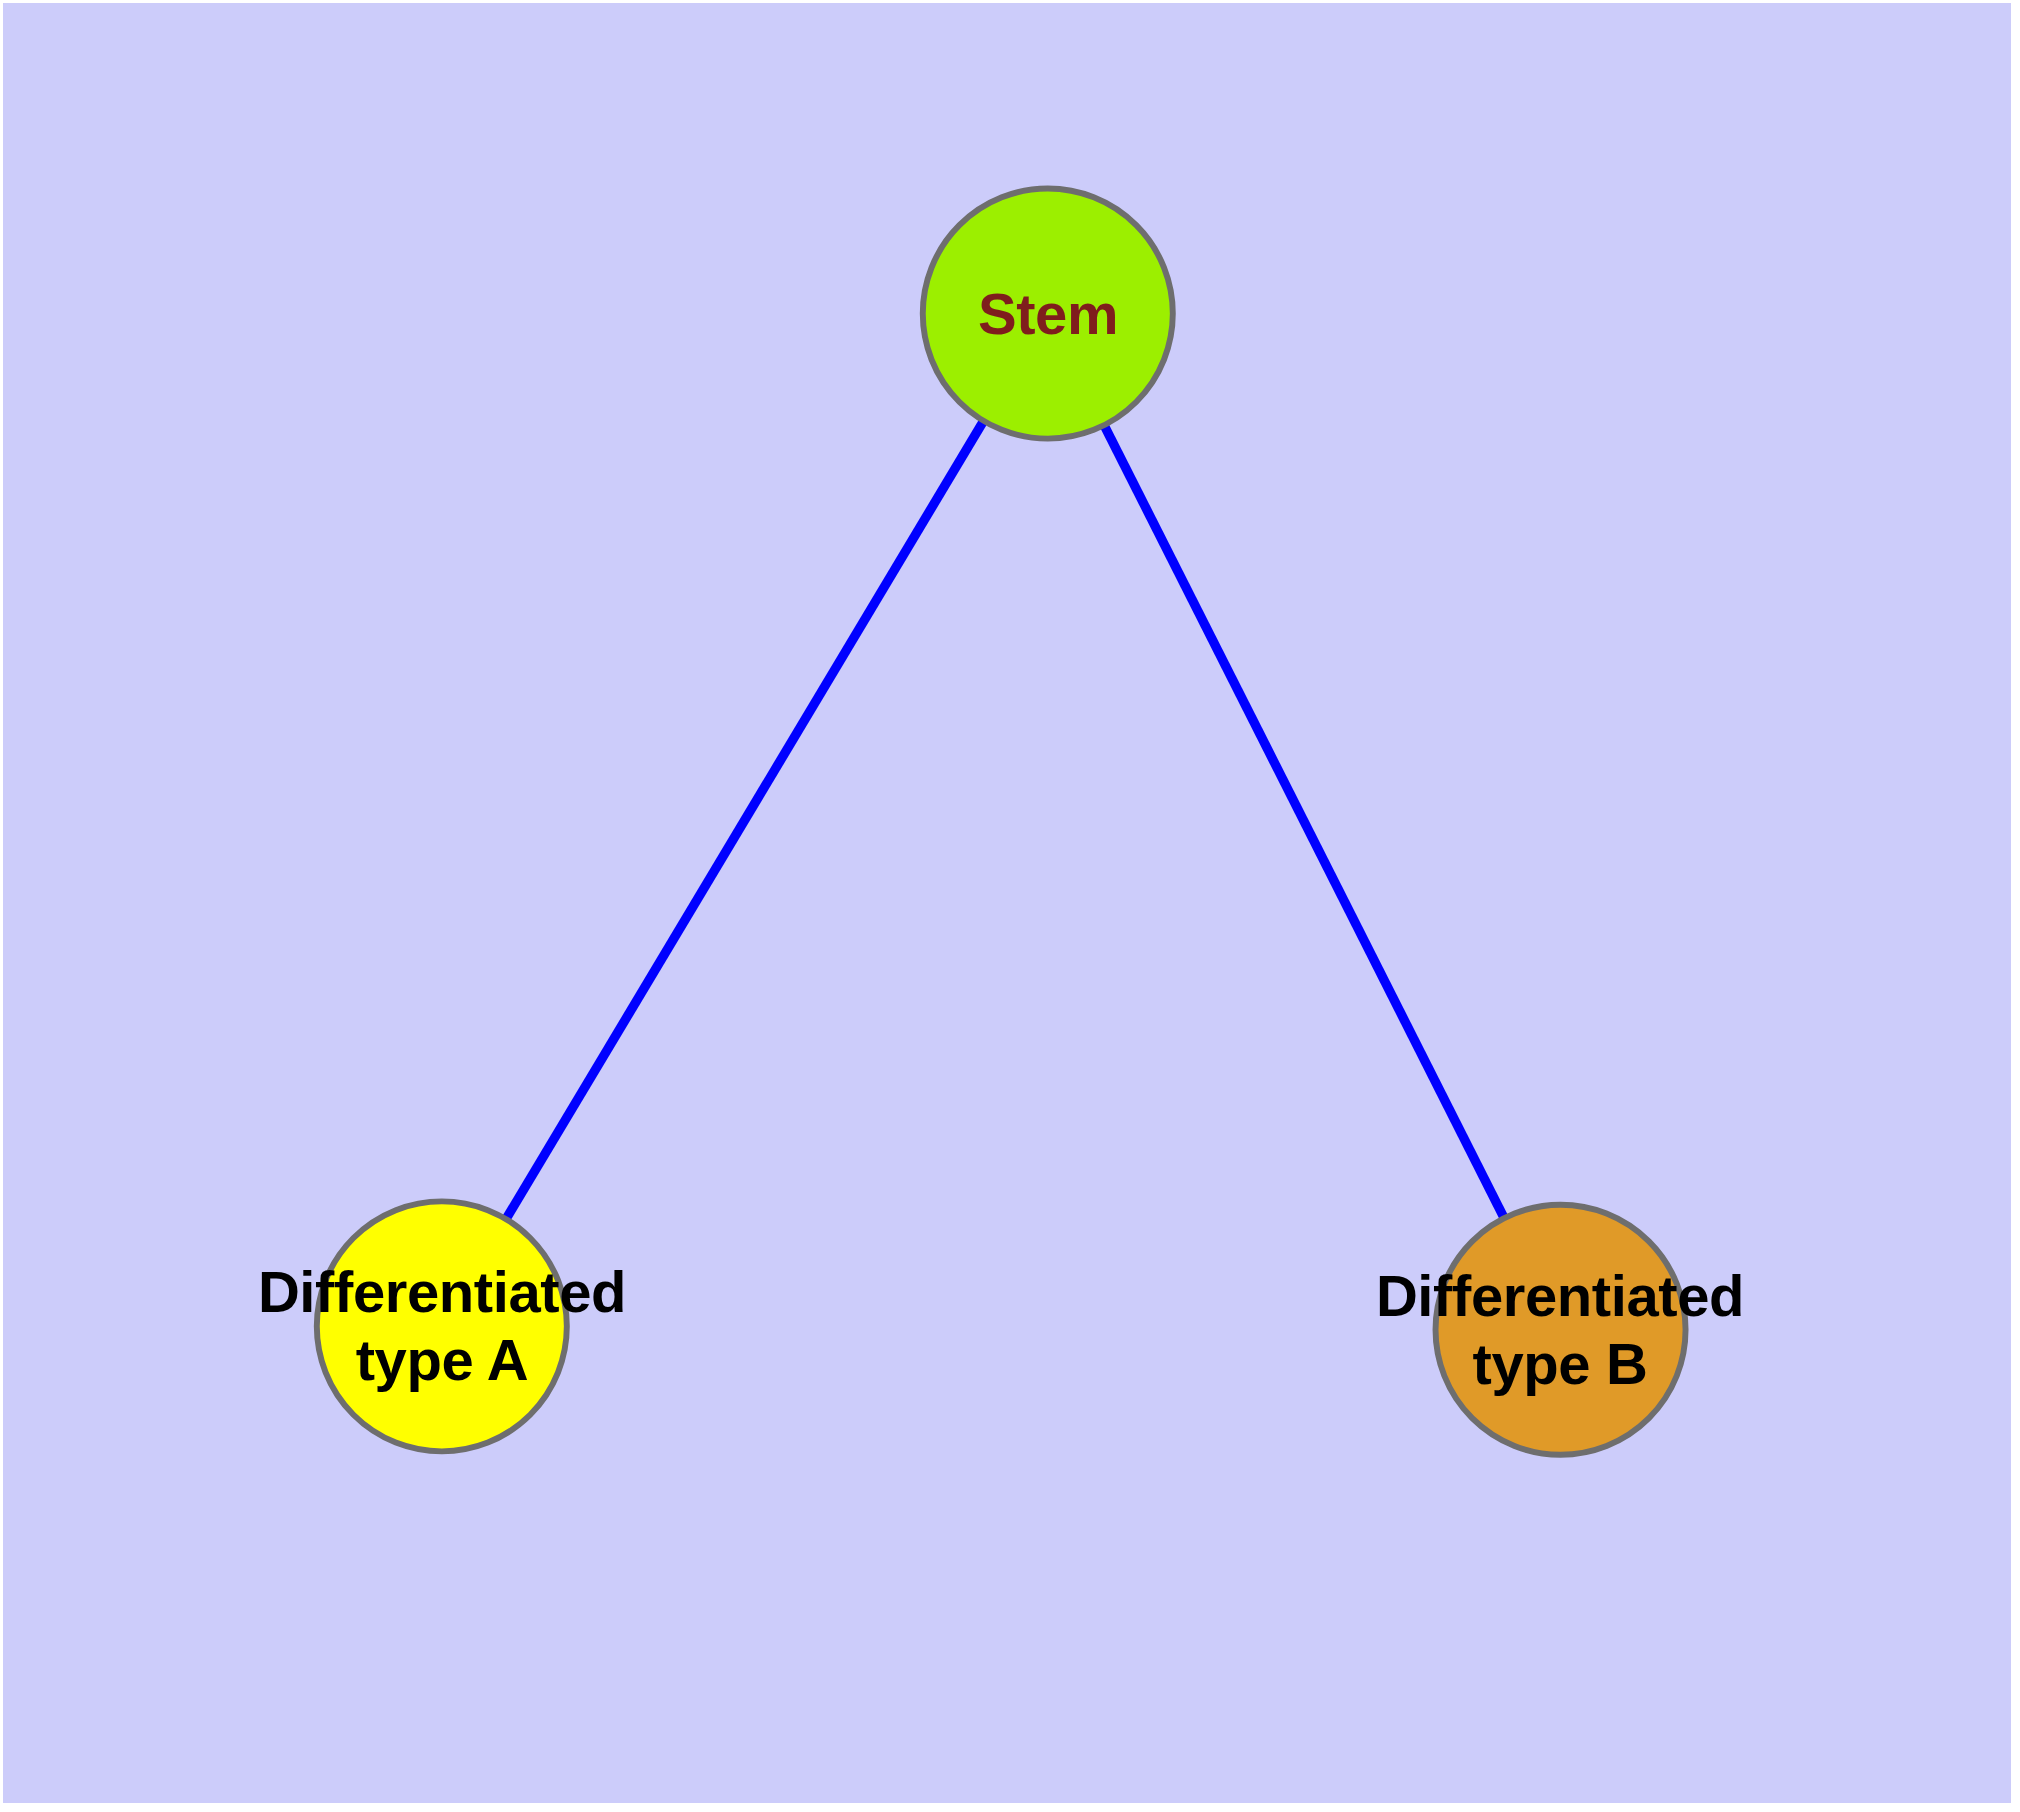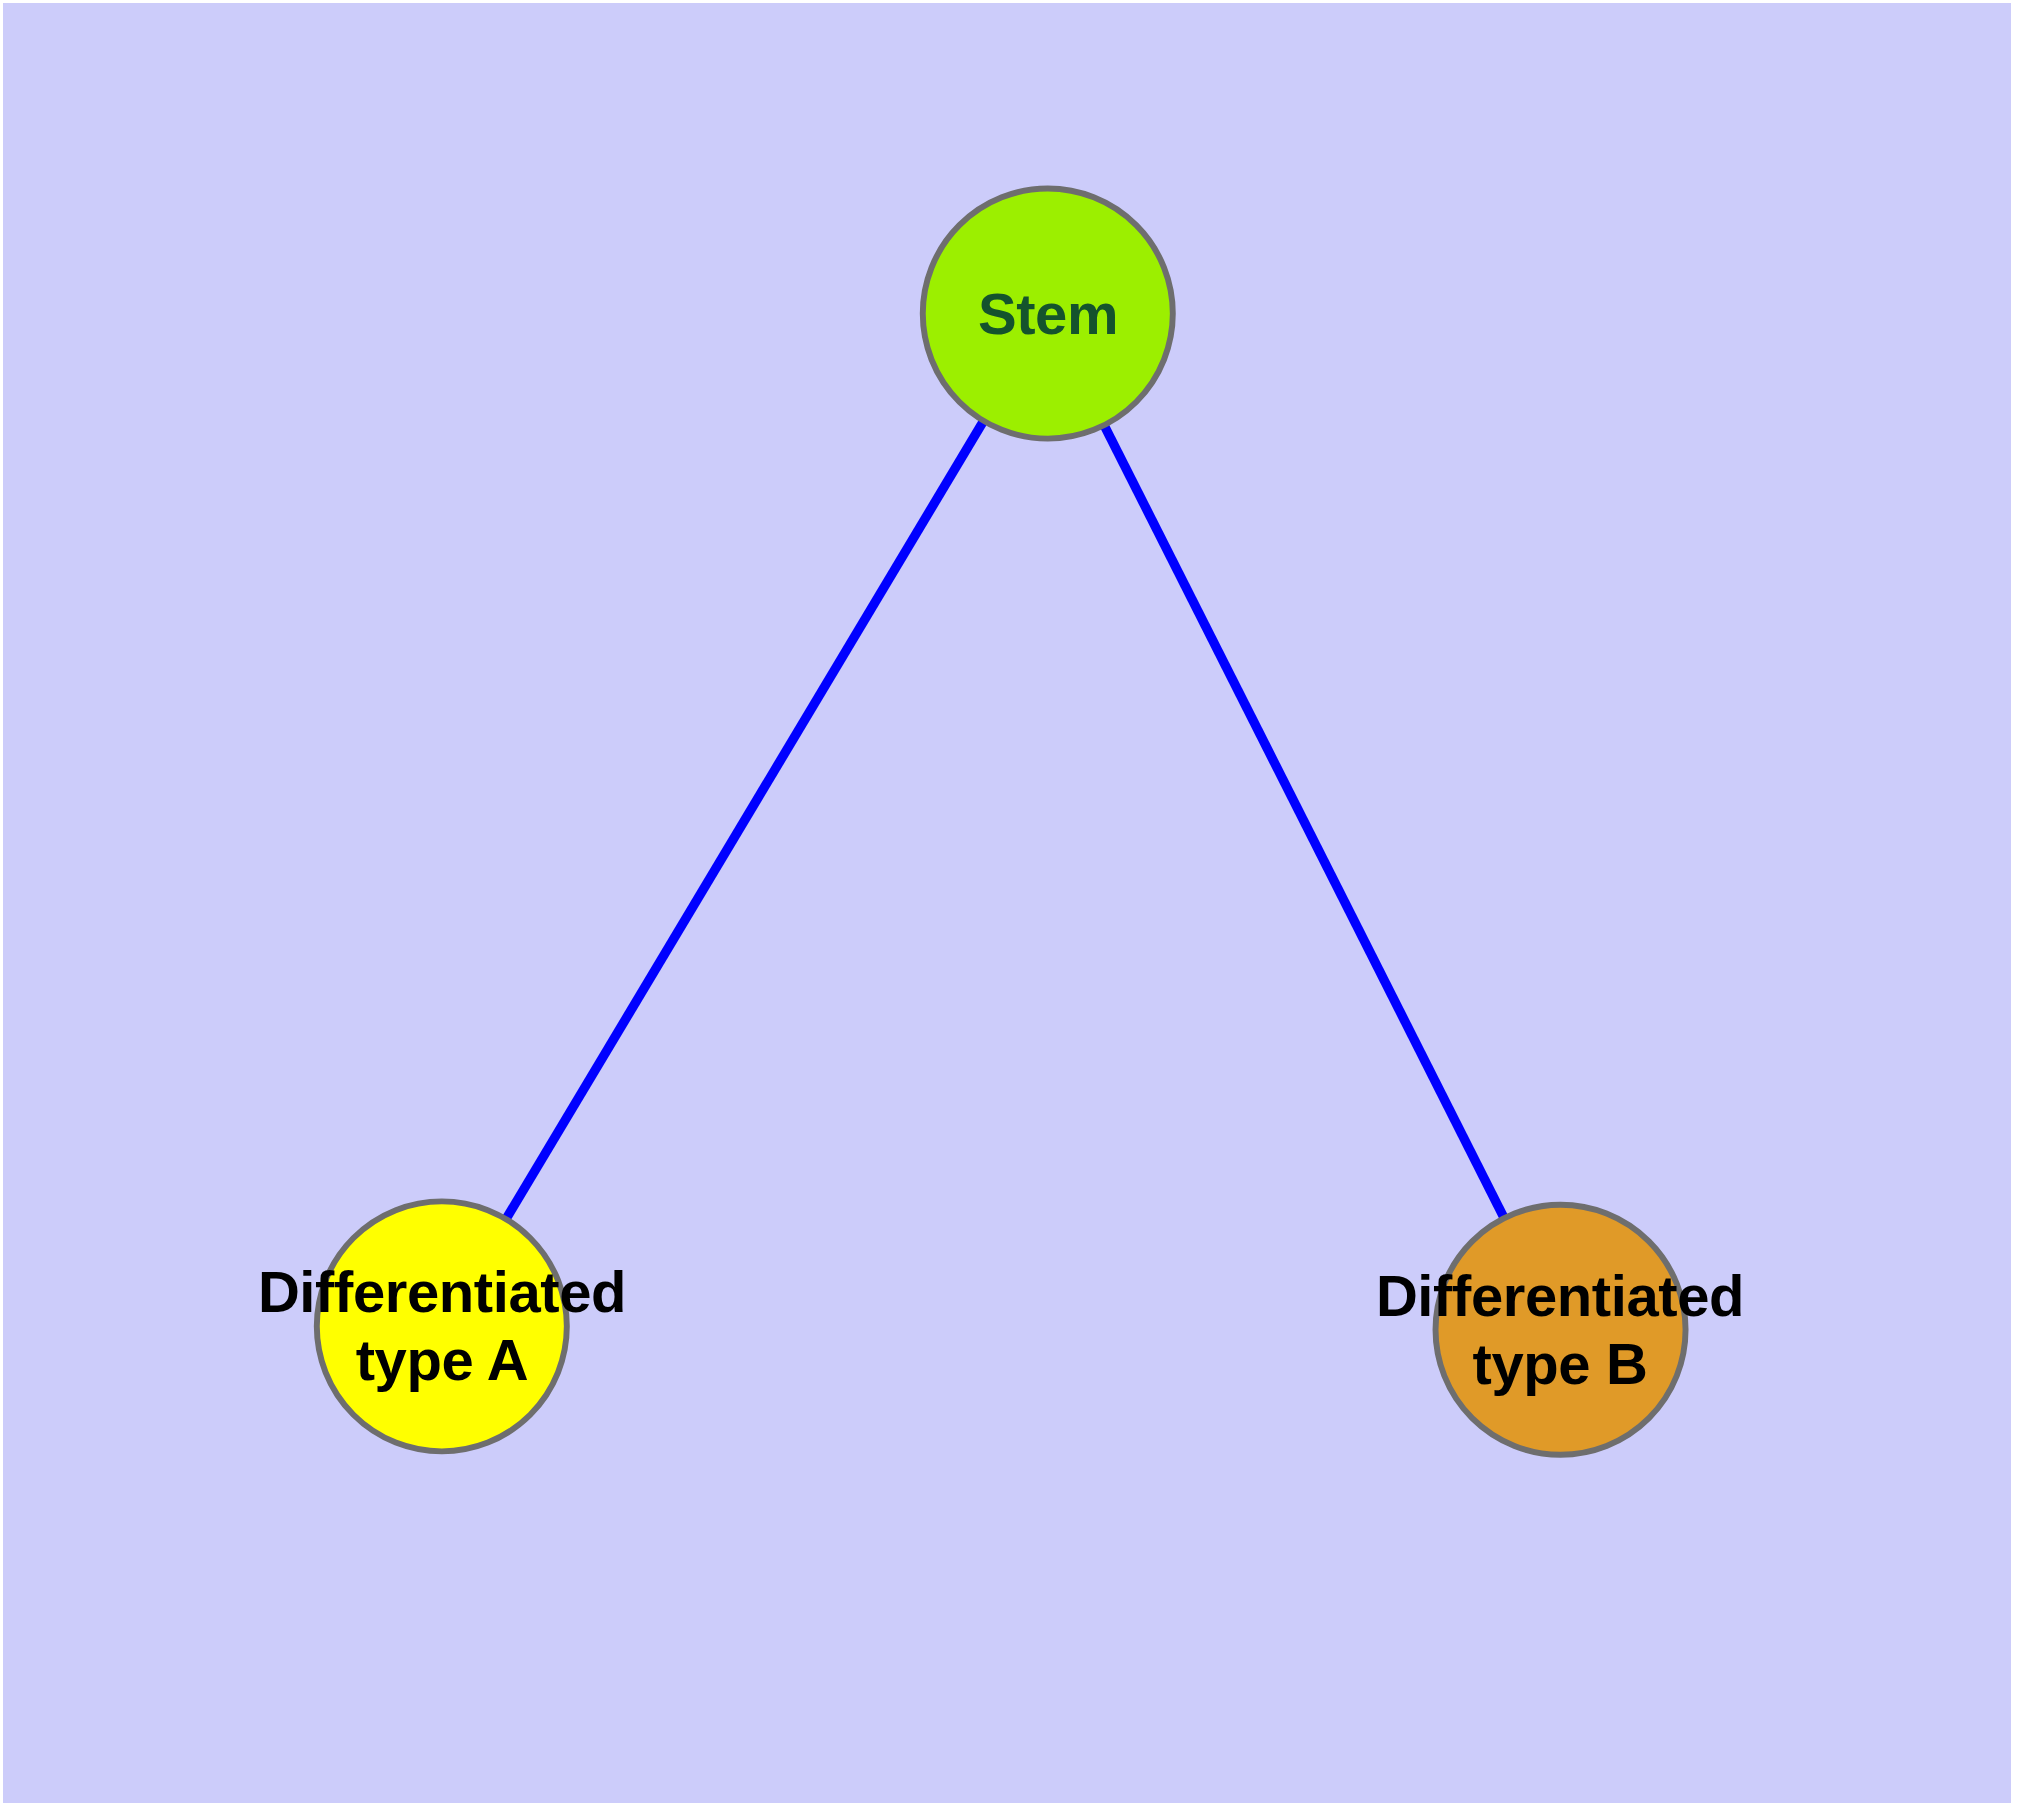--- a/index.html
+++ b/index.html
@@ -63,21 +63,21 @@
         <line x1="1236" y1="370" x2="1841" y2="1569" stroke="#0000ff" stroke-width="11" stroke-linecap="butt"></line>
       </g>
     <g id="node-layer">
         <circle cx="1236" cy="370" r="147.5" fill="#9cef00" stroke="#6e6e6e" stroke-width="7"></circle>
         <circle cx="521" cy="1565" r="147.5" fill="#ffff00" stroke="#6e6e6e" stroke-width="7"></circle>
         <circle cx="1841" cy="1569" r="147.5" fill="#e09a28" stroke="#6e6e6e" stroke-width="7"></circle>
       </g>
   </svg>
 
   <div id="label-layer">
-      <div class="node-label" style="left: 1048px; top: 314px; font-size: 58px; color: #14532d;">Stem</div>
+      <div class="node-label" style="left: 1048px; top: 314px; font-size: 58px; color: #7f1d1d;">Stem</div>
       <div class="node-label" style="left: 442px; top: 1326px; font-size: 58px; color: rgb(0, 0, 0);">Differentiated
 type A</div>
       <div class="node-label" style="left: 1560px; top: 1330px; font-size: 58px; color: rgb(0, 0, 0);">Differentiated
 type B</div>
     </div>
 
 </div>
 
 
 </body></html>

